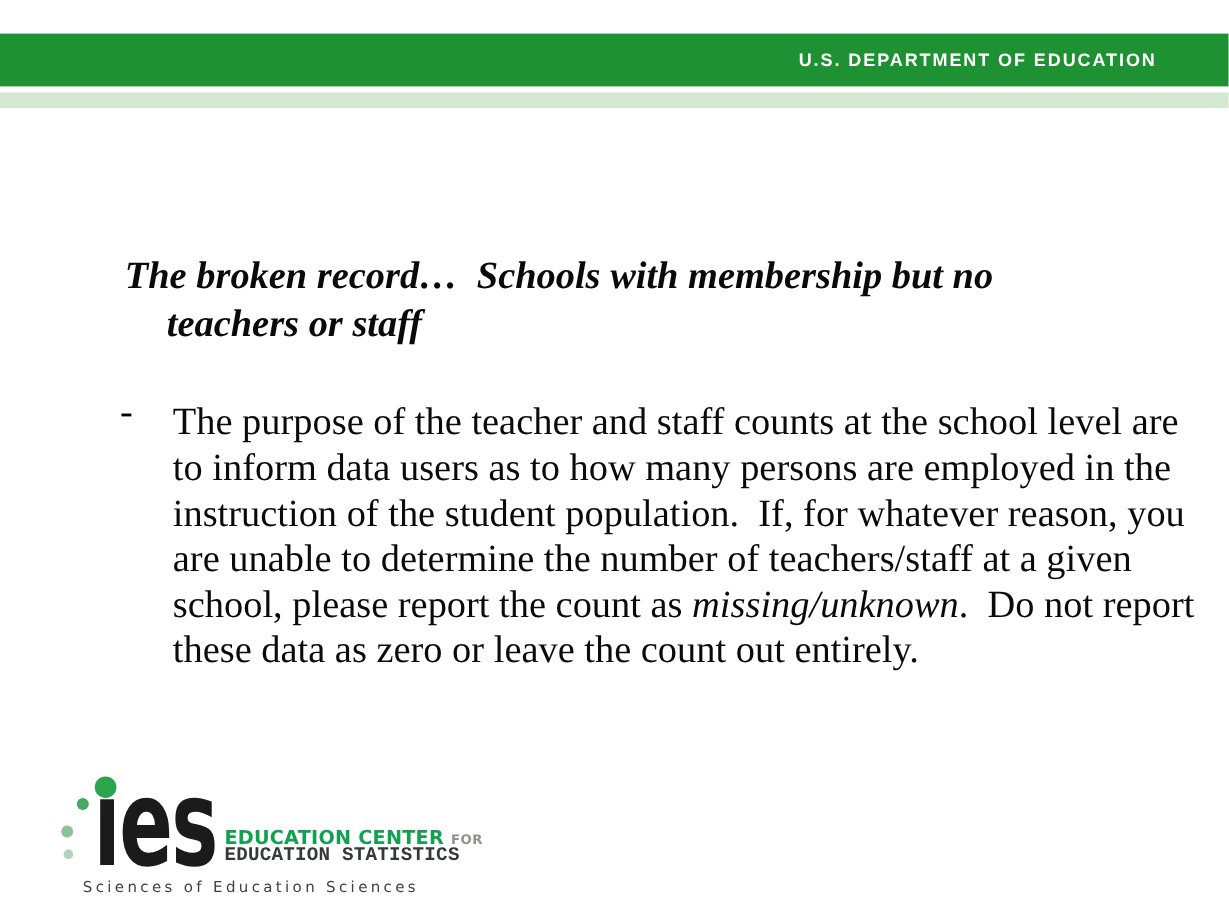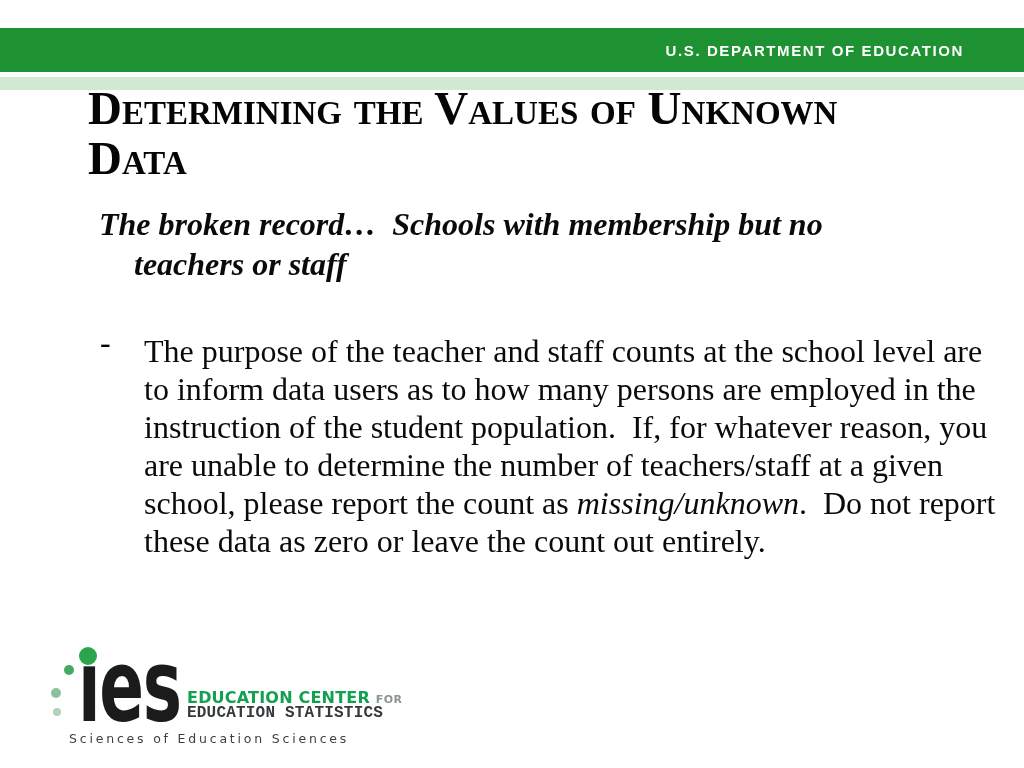--- a/index.html
+++ b/index.html
@@ -61,21 +61,21 @@
     font-variant: small-caps;
     color: #050505;
   }
 
   
   .subtitle {
     position: absolute;
     left: 95px;
     top: 200px;
     width: 800px;
-    margin: 4px;
+    margin: 9px;
     padding-left: 35px;
     text-indent: -35px;
     font-size: 32px;
     line-height: 40px;
     font-weight: bold;
     font-style: italic;
     color: #0a0a0a;
   }
 
   
@@ -176,21 +176,20 @@
 <body>
 
 <div class="slide">
 
   <div class="banner">
     <span class="banner-text">U.S. DEPARTMENT OF EDUCATION</span>
   </div>
 
   <div class="accent-strip"></div>
 
-  <h1 class="title">Determining the Values of Unknown Data</h1>
 
   <h2 class="subtitle">The broken record…&nbsp; Schools with membership but no teachers or staff</h2>
 
   <div class="bullet-item">
     <span class="bullet-dash">-</span>
     <p class="bullet-text"><span>The purpose of the teacher and staff counts at the school level are to inform data users as to how many persons are employed in the instruction of the student population.&nbsp; If, for whatever reason, you are unable to determine the number of teachers/staff at a given school, please report the count as </span><span class="italic">missing/unknown</span><span>.&nbsp; Do not report these data as zero or leave the count out entirely.</span></p>
   </div>
 
   <div class="logo">
     <span class="dot dot-1"></span>

